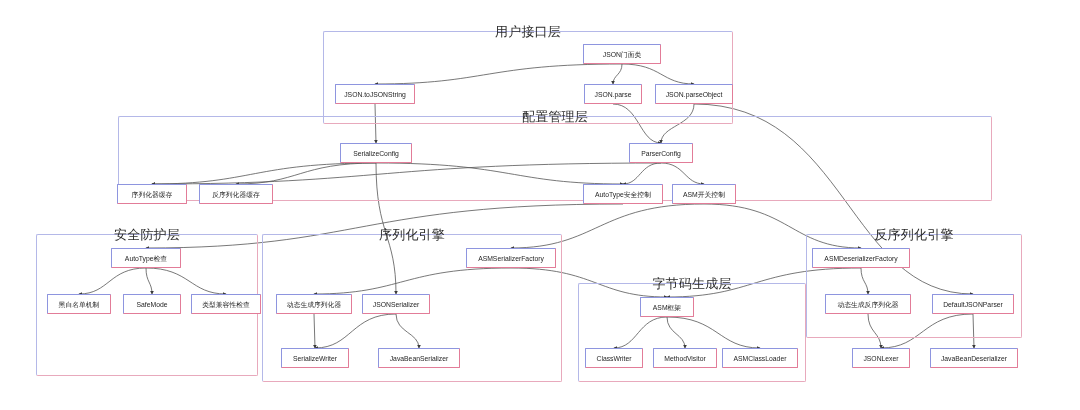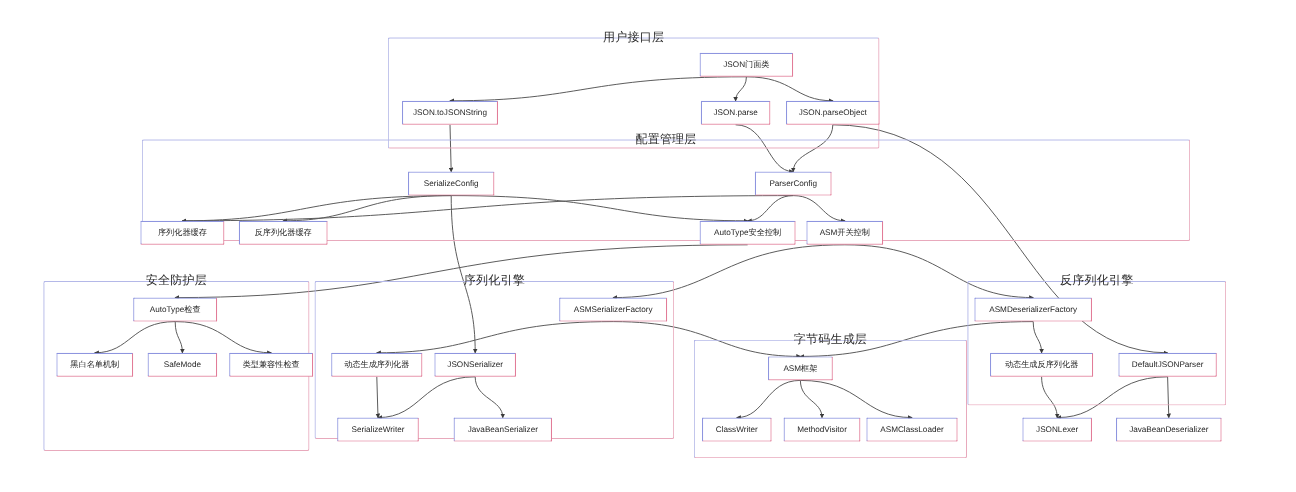--- a/index.html
+++ b/index.html
@@ -35,21 +35,21 @@
     border-bottom: 1px solid #e8a9bc;
     background: transparent;
     border-radius: 2px;
   }
   .layer-title {
     position: absolute;
     top: -6px;
     left: 0;
     width: 100%;
     text-align: center;
-    font-size: 10px;
+    font-size: 13px;
     color: #2b2b2b;
     line-height: 11px;
     letter-spacing: .2px;
   }
   .node {
     position: absolute;
     box-sizing: border-box;
     border-top: 1px solid #8e95df;
     border-left: 1px solid #8e95df;
     border-right: 1px solid #e27c98;
@@ -116,21 +116,21 @@
   <div id="layer-host">
       <div class="layer" style="left: 323px; top: 31px; width: 410px; height: 93px;">
         <div class="layer-title">用户接口层</div>
       </div>
       <div class="layer" style="left: 118px; top: 116px; width: 874px; height: 85px;">
         <div class="layer-title">配置管理层</div>
       </div>
       <div class="layer" style="left: 36px; top: 234px; width: 222px; height: 142px;">
         <div class="layer-title">安全防护层</div>
       </div>
-      <div class="layer" style="left: 262px; top: 234px; width: 300px; height: 132px;">
+      <div class="layer" style="left: 262px; top: 234px; width: 300px; height: 148px;">
         <div class="layer-title">序列化引擎</div>
       </div>
       <div class="layer" style="left: 578px; top: 283px; width: 228px; height: 99px;">
         <div class="layer-title">字节码生成层</div>
       </div>
       <div class="layer" style="left: 806px; top: 234px; width: 216px; height: 104px;">
         <div class="layer-title">反序列化引擎</div>
       </div>
     </div>
   <div id="node-host">

